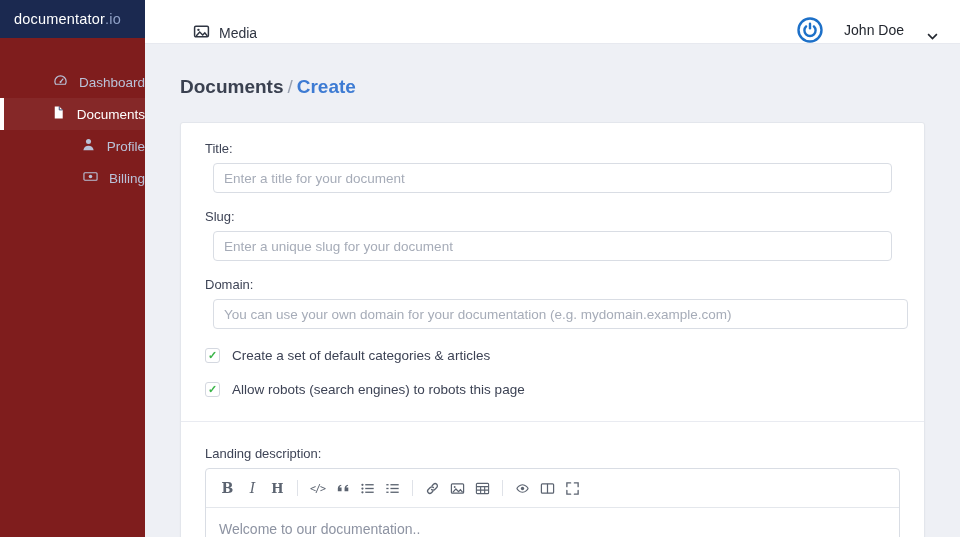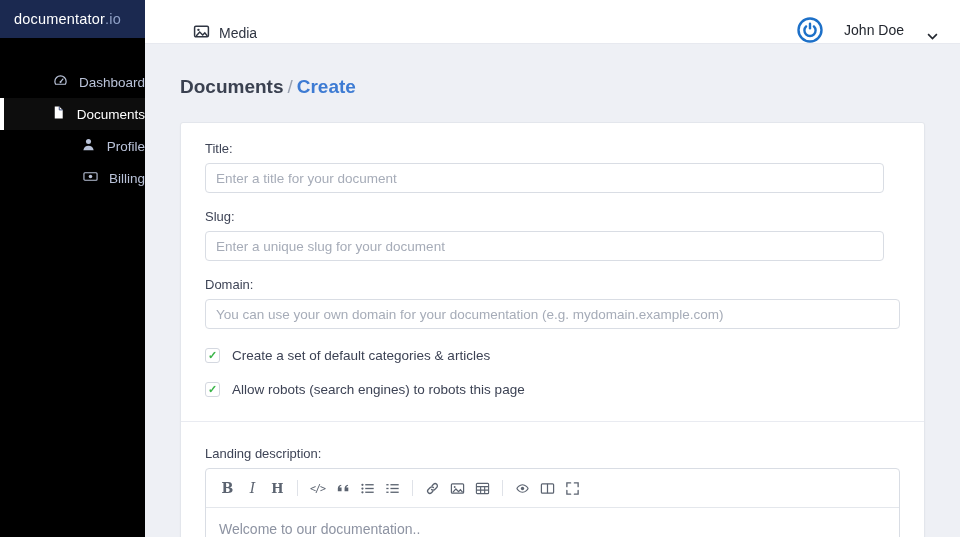--- a/index.html
+++ b/index.html
@@ -1,20 +1,20 @@
 <!DOCTYPE html>
 <html><head>
 <meta charset="utf-8">
 <style>
   html,body{margin:0;padding:0;width:960px;height:537px;overflow:hidden;background:#eef0f5;}
   *{box-sizing:border-box;}
   .app{width:960px;height:537px;display:flex;font-family:"Liberation Sans",sans-serif;}
 
   
-  .sidebar{width:145px;flex-shrink:0;background:#000000;display:flex;flex-direction:column;}
+  .sidebar{width:145px;flex-shrink:0;background:#7f1d1d;display:flex;flex-direction:column;}
   .brand{height:38px;background:#1b2950;color:#fff;display:flex;align-items:center;padding:0 14px;font-size:14.5px;letter-spacing:.2px;cursor:pointer;}
   .brand .tld{color:#8fa0c6;}
   .sidebar-nav{padding-top:28px;}
   .sidebar-item{height:32px;display:flex;align-items:center;padding-left:22px;gap:11px;color:#b9c2d8;font-size:13.5px;position:relative;cursor:pointer;justify-content:flex-end;}
   .sidebar-item svg{width:15px;height:15px;flex-shrink:0;}
   .sidebar-item.active{color:#fff;background:rgba(255,255,255,.05);}
   .sidebar-item.active::before{content:"";position:absolute;left:0;top:0;bottom:0;width:4px;background:#fff;}
 
   
   .main{flex:1;display:flex;flex-direction:column;background:#eef0f5;min-width:0;}
@@ -27,21 +27,21 @@
 
   
   .content{padding:26px 35px 0;flex:1;overflow:hidden;}
   .breadcrumb{font-size:19px;margin:6px 0 24px;font-weight:bold;color:#3a4150;}
   .breadcrumb .sep{color:#9aa2b1;font-weight:normal;margin:0 4px;}
   .breadcrumb .current{color:#3d7bd3;}
 
   .card{background:#fff;border:1px solid #e3e6ec;border-radius:3px;padding:18px 24px 24px;box-shadow:0 1px 2px rgba(0,0,0,.03);}
   .form-group{margin-bottom:16px;}
   .form-label{display:block;font-size:13px;color:#3e4456;margin-bottom:7px;}
-  .text-input{width:100%;height:30px;border:1px solid #d9dde4;border-radius:4px;padding:0 10px;font-size:13.5px;color:#333;outline:none;font-family:inherit;background:#fff;}
+  .text-input{width:100%;height:30px;border:1px solid #d9dde4;border-radius:4px;padding:0 10px;font-size:13.5px;color:#333;outline:none;font-family:inherit;background:#fff;margin-left:8px;}
   .text-input::placeholder{color:#a6acb8;}
   .narrow{max-width:679px;}
 
   .check-row{display:flex;align-items:center;gap:12px;margin:19px 0;}
   .checkbox{width:15px;height:15px;border:1px solid #d4d8e0;border-radius:3px;background:#fff;display:flex;align-items:center;justify-content:center;color:#3cb54a;font-size:11px;font-weight:bold;cursor:pointer;flex-shrink:0;line-height:1;}
   .check-label{font-size:13.5px;color:#3c4254;}
 
   .divider{border:none;border-top:1px solid #e9ebf1;margin:24px -24px;}
 
   .editor{border:1px solid #d9dde4;border-radius:4px;margin-top:4px;}

